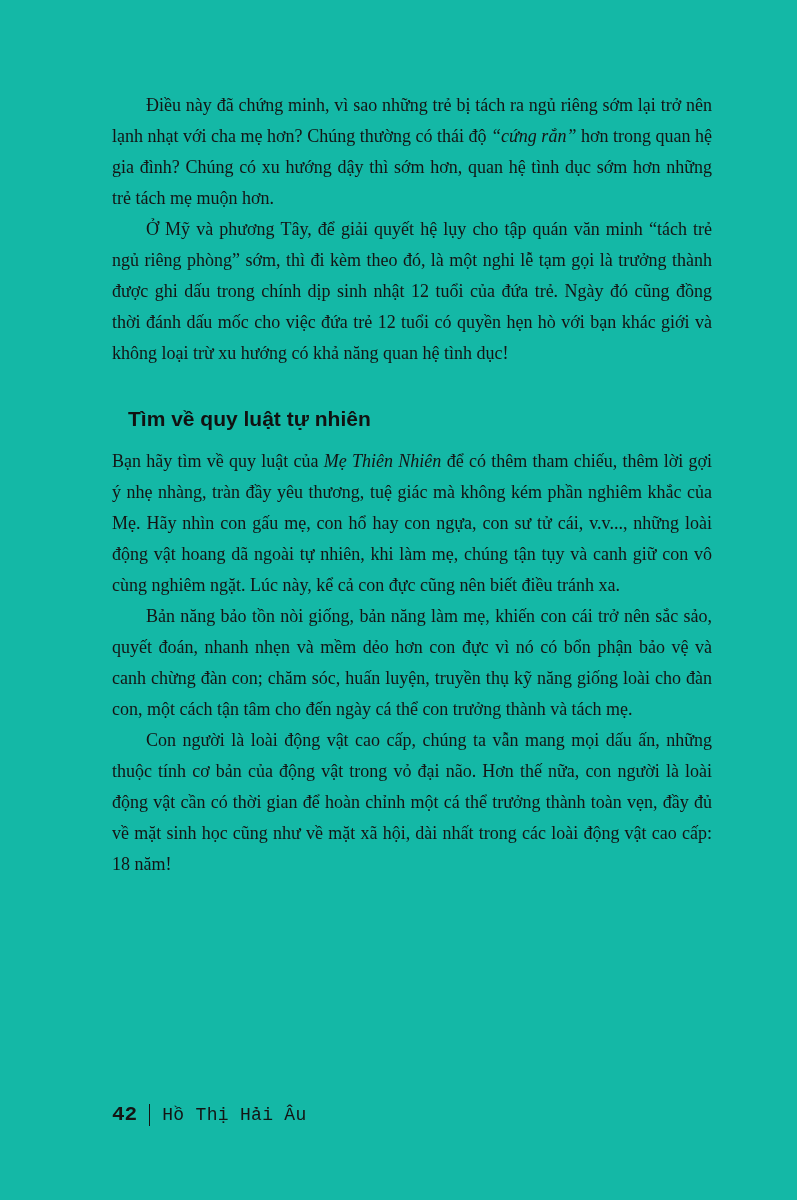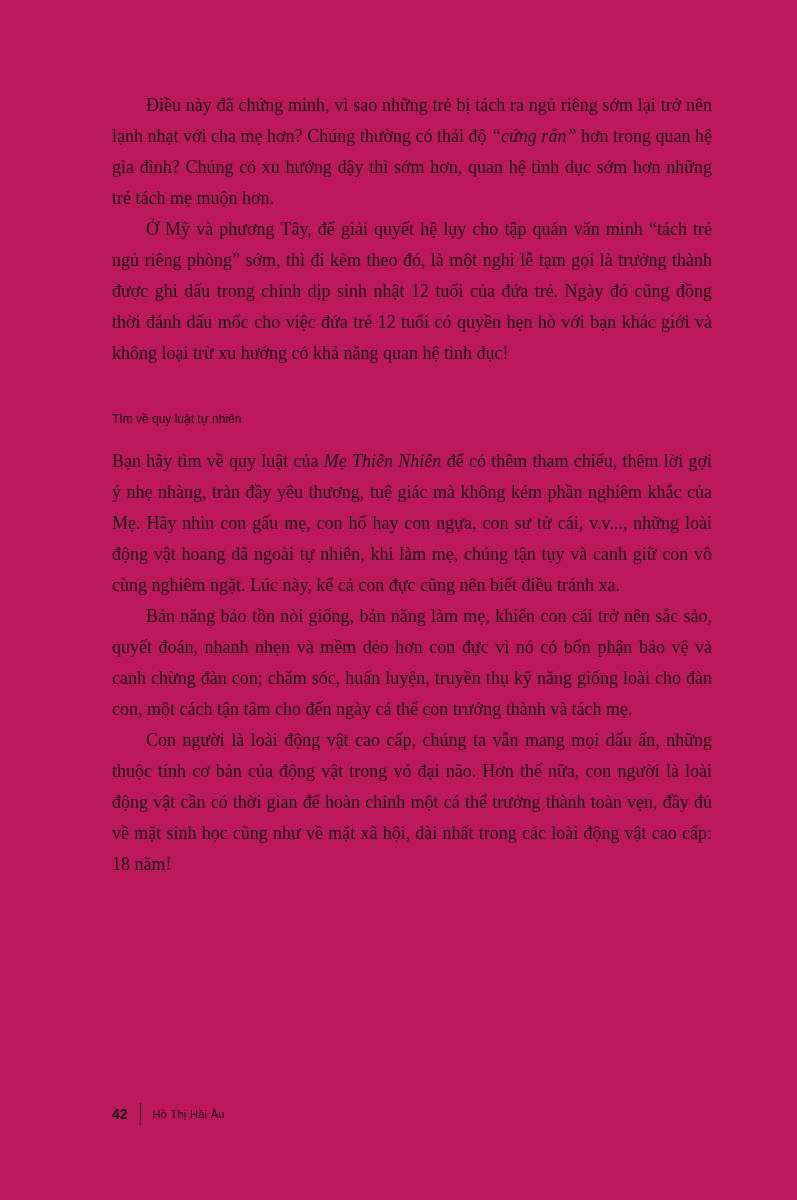--- a/index.html
+++ b/index.html
@@ -4,21 +4,21 @@
 <style>
   html, body {
     margin: 0;
     padding: 0;
     background: #ffffff;
   }
   .page {
     position: relative;
     width: 797px;
     height: 1200px;
-    background: #be185d;
+    background: #14b8a6;
     font-family: "Liberation Serif", "DejaVu Serif", serif;
     color: #141414;
     overflow: hidden;
   }
   .content {
     position: absolute;
     top: 90px;
     left: 112px;
     width: 600px;
   }
@@ -30,50 +30,50 @@
     text-justify: inter-word;
   }
   p.indent {
     text-indent: 34px;
   }
   p.para em {
     font-style: italic;
   }
   h2.section-heading {
     font-family: "Liberation Sans", "DejaVu Sans", sans-serif;
-    font-size: 12px;
-    font-weight: 400;
+    font-size: 21px;
+    font-weight: 700;
     color: #111111;
-    margin: 38px 0 15px 0;
+    margin: 38px 0 15px 16px;
     line-height: 24px;
   }
   .footer {
     position: absolute;
     left: 112px;
     top: 1103px;
     display: flex;
     align-items: center;
     gap: 0;
   }
   .footer .pagenum {
-    font-family: Liberation Sans, sans-serif;
-    font-size: 14px;
+    font-family: Liberation Mono, monospace;
+    font-size: 21px;
     font-weight: 700;
     color: #141414;
   }
   .footer .divider {
     display: inline-block;
     width: 1px;
     height: 22px;
     background: #141414;
     margin: 0 12px;
   }
   .footer .author {
-    font-family: Liberation Sans, sans-serif;
-    font-size: 11px;
+    font-family: Liberation Mono, monospace;
+    font-size: 18px;
     color: #141414;
     letter-spacing: 0.3px;
   }
 </style>
 </head>
 <body>
 
 <div class="page">
   <div class="content">
 

